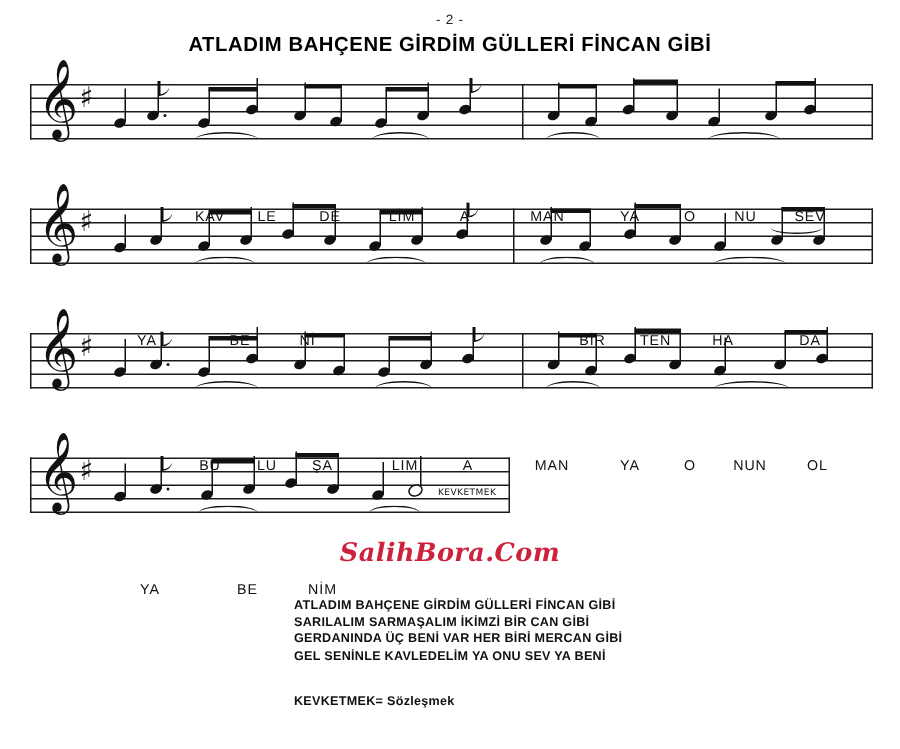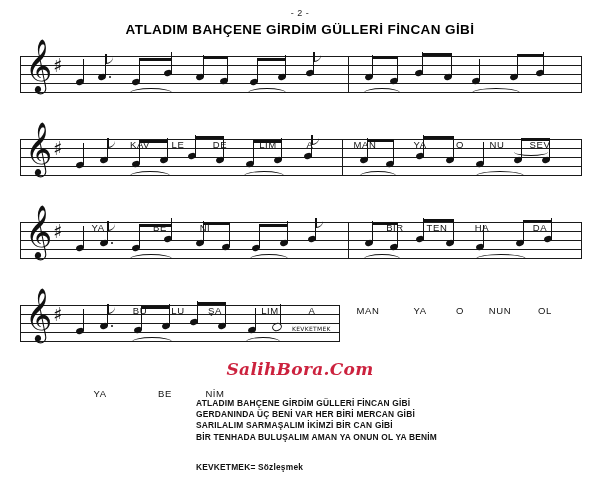--- a/index.html
+++ b/index.html
@@ -515,20 +515,20 @@
       <span style="left:80px;">YA</span>
       <span style="left:145px;">BE</span>
       <span style="left:195px;">NİM</span>
     </div>
   </div>
 
   <div class="watermark">SalihBora.Com</div>
 
   <div class="lyric-block">
     <div>ATLADIM BAHÇENE GİRDİM GÜLLERİ FİNCAN GİBİ</div>
+    <div>SARILALIM SARMAŞALIM İKİMZİ BİR CAN GİBİ</div>
     <div>GERDANINDA ÜÇ BENİ VAR HER BİRİ MERCAN GİBİ</div>
-    <div>SARILALIM SARMAŞALIM İKİMZİ BİR CAN GİBİ</div>
-    <div>BİR TENHADA BULUŞALIM AMAN YA ONUN OL YA BENİM</div>
+    <div>GEL SENİNLE KAVLEDELİM YA ONU SEV YA BENİ</div>
   </div>
 
   <div class="glossary">KEVKETMEK= Sözleşmek</div>
 
 </div>
 
 </body></html>

